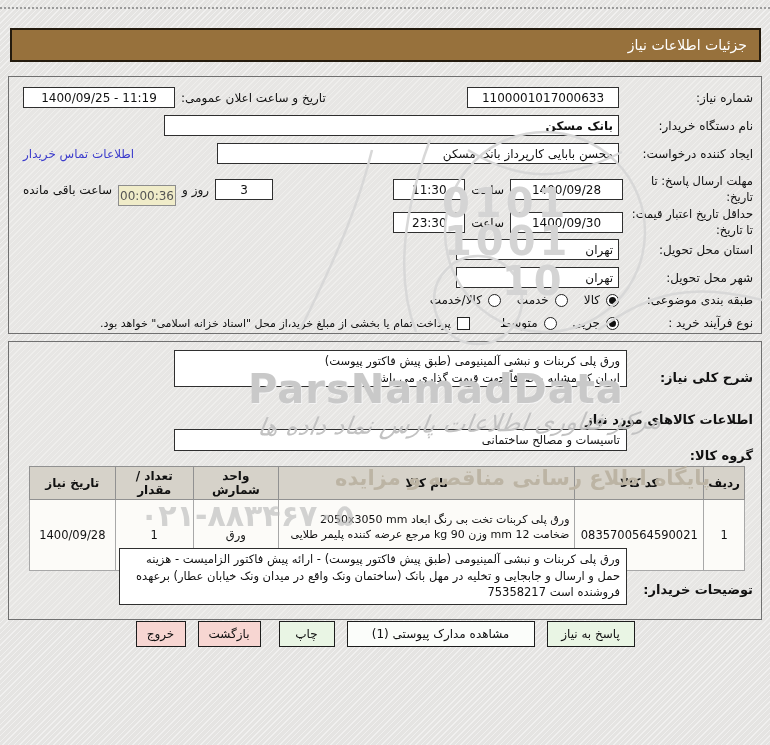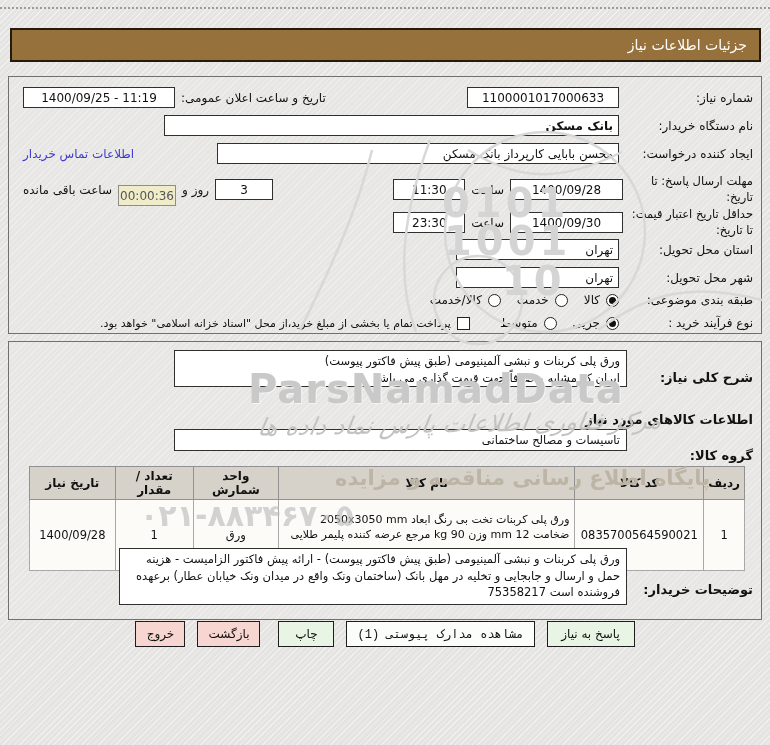--- a/index.html
+++ b/index.html
@@ -193,21 +193,21 @@
       </tr>
     </tbody>
   </table>
 
   <span class="seclbl" style="top:226px;">توضیحات خریدار:</span>
   <div class="tbox" style="top:206px;right:134px;width:508px;height:57px;">ورق پلی کربنات و نبشی آلمینیومی (طبق پیش فاکتور پیوست) - ارائه پیش فاکتور الزامیست - هزینه حمل و ارسال و جابجایی و تخلیه در مهل بانک (ساختمان ونک واقع در میدان ونک خیابان عطار) برعهده فروشنده است 75358217</div>
 </div>
 
 <div class="btnbar">
   <div class="btn green" style="min-width:88px;">پاسخ به نیاز</div>
-  <div class="btn white" style="min-width:188px;font-family:Liberation Mono, monospace;">مشاهده مدارک پیوستی (1)</div>
+  <div class="btn white" style="min-width:188px;">مشاهده مدارک پیوستی (1)</div>
   <div class="btn green" style="min-width:56px;">چاپ</div>
   <div class="btn pink" style="min-width:54px;margin-right:12px;">بازگشت</div>
   <div class="btn pink" style="min-width:50px;">خروج</div>
 </div>
 
 <div class="wm">
   <svg class="wm-svg" width="770" height="745" viewBox="0 0 770 745">
     <g fill="none" stroke="#d8d8d8" stroke-width="2.5">
       <circle cx="545" cy="232" r="100"></circle>
       <circle cx="478" cy="300" r="44"></circle>

